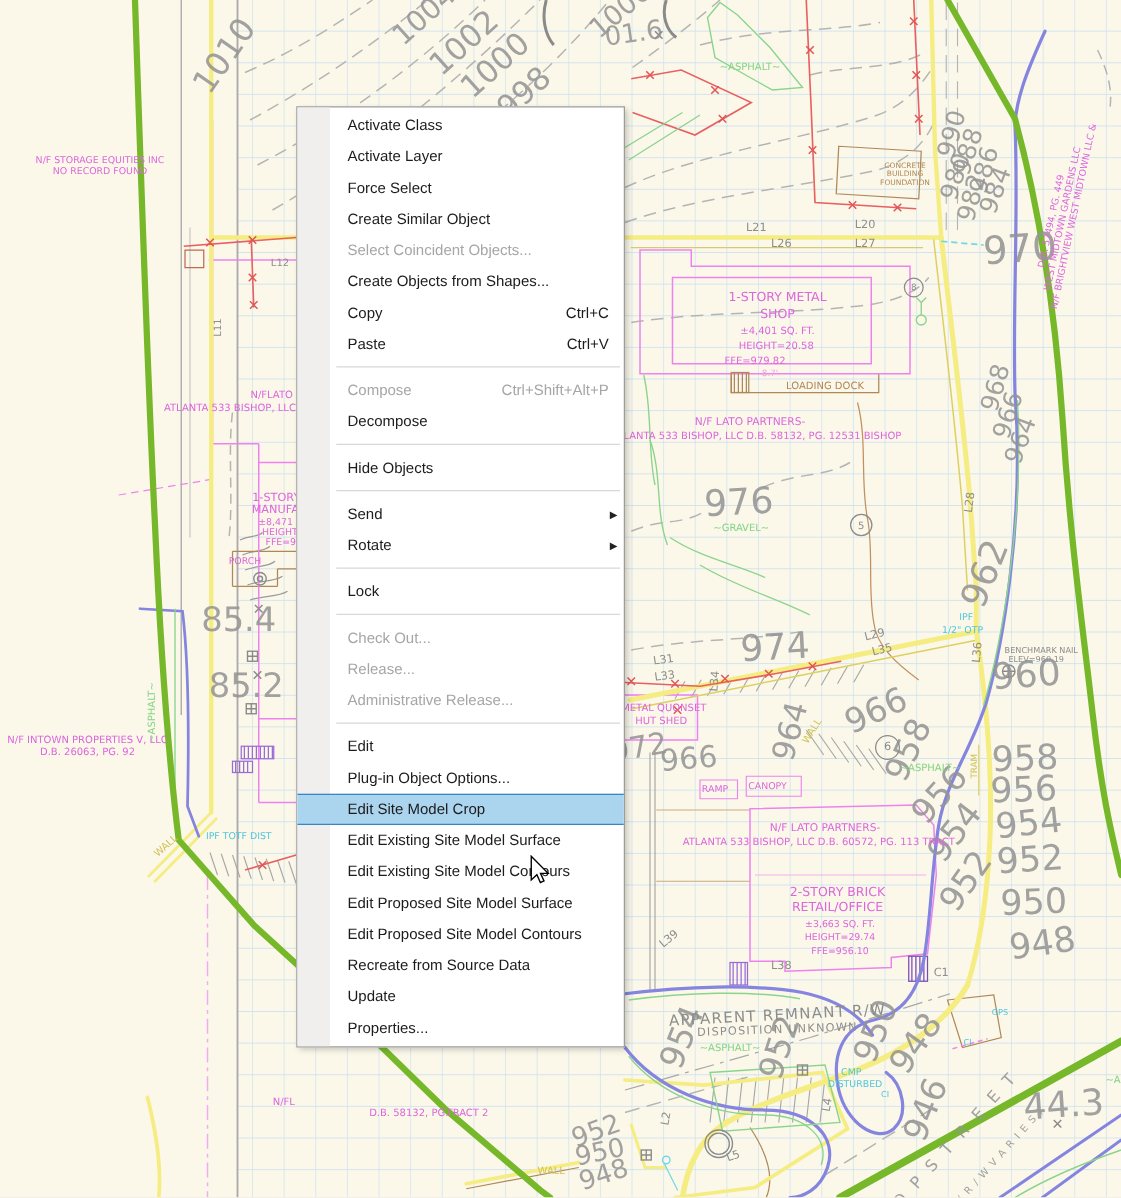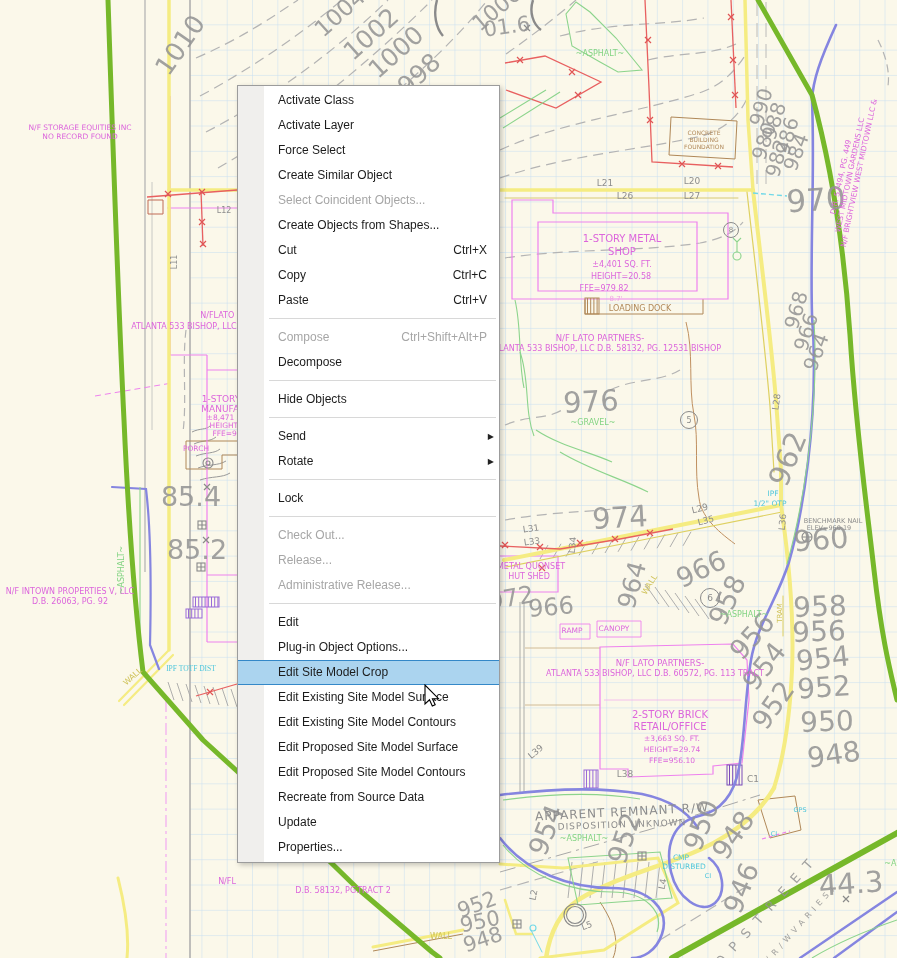--- a/index.html
+++ b/index.html
@@ -7,21 +7,21 @@
   #mapsvg{position:absolute;left:0;top:0;z-index:0;}
   #labels{position:absolute;left:0;top:0;width:897px;height:958px;z-index:1;pointer-events:none;font-family:"DejaVu Sans",sans-serif;}
   .maplabel{position:absolute;white-space:nowrap;line-height:1;}
   .c-gray{color:rgba(148,148,148,.88);}
   .c-gray2{color:#8d8d8d;}
   .c-magenta{color:#dc66dc;}
   .c-pink{color:#f0a2e6;}
   .c-green{color:#84d484;}
   .c-cyan{color:#4fc6dc;}
   .c-khaki{color:#cfc258;}
-  .c-brown{color:#b08858;}
+  .c-brown{color:#b08858;padding-left:40px;}
   .circ{position:absolute;border:1.3px solid #8a8a8a;border-radius:50%;color:#8a8a8a;
         display:flex;align-items:center;justify-content:center;background:transparent;}
   
   #menu{position:absolute;left:237px;top:85px;width:263px;z-index:10;background:#ffffff;
         border:1px solid #9c9c9c;box-shadow:2px 2px 5px rgba(0,0,0,.22);padding:2px 0;box-sizing:border-box;}
   #menu::before{content:"";position:absolute;left:0;top:0;bottom:0;width:26px;background:#f0efed;}
   .mi{position:relative;height:25px;line-height:25px;font-size:12px;color:#1c1c1c;
       padding-left:40px;padding-right:12px;display:flex;cursor:default;}
   .mi .lbl{flex:0 1 auto;}
   .mi .sc{margin-left:auto;}
@@ -407,21 +407,21 @@
       <div class="maplabel c-green" style="left: 600px; top: 54px; font-size: 8px; transform: translate(-50%, -50%) rotate(0deg);">~ASPHALT~</div>
       <div class="maplabel c-green" style="left: 122px; top: 570px; font-size: 8px; transform: translate(-50%, -50%) rotate(-90deg);">~ASPHALT~</div>
       <div class="maplabel c-green" style="left: 744px; top: 615px; font-size: 8px; transform: translate(-50%, -50%) rotate(0deg);">~ASPHALT~</div>
       <div class="maplabel c-green" style="left: 584px; top: 839px; font-size: 8px; transform: translate(-50%, -50%) rotate(0deg);">~ASPHALT~</div>
       <div class="maplabel c-green" style="left: 593px; top: 423px; font-size: 8px; transform: translate(-50%, -50%) rotate(0deg);">~GRAVEL~</div>
       <div class="maplabel c-green" style="left: 893px; top: 864px; font-size: 8px; transform: translate(-50%, -50%) rotate(0deg);">~AS</div>
       <div class="maplabel c-khaki" style="left: 650px; top: 585px; font-size: 8px; transform: translate(-50%, -50%) rotate(-58deg);">WALL</div>
       <div class="maplabel c-khaki" style="left: 133px; top: 677px; font-size: 8px; transform: translate(-50%, -50%) rotate(-42deg);">WALL</div>
       <div class="maplabel c-khaki" style="left: 441px; top: 937px; font-size: 8px; transform: translate(-50%, -50%) rotate(0deg);">WALL</div>
       <div class="maplabel c-khaki" style="left: 780px; top: 613px; font-size: 7px; transform: translate(-50%, -50%) rotate(-90deg);">TRAM</div>
-      <div class="maplabel c-cyan" style="left: 191px; top: 669px; font-size: 7.5px; transform: translate(-50%, -50%) rotate(0deg); font-family: Liberation Serif, serif;">IPF TOTF DIST</div>
+      <div class="maplabel c-cyan" style="left: 191px; top: 669px; font-size: 7.5px; transform: translate(-50%, -50%) rotate(0deg);">IPF TOTF DIST</div>
       <div class="maplabel c-cyan" style="left: 773px; top: 494px; font-size: 7.5px; transform: translate(-50%, -50%) rotate(0deg);">IPF</div>
       <div class="maplabel c-cyan" style="left: 770px; top: 504px; font-size: 7.5px; transform: translate(-50%, -50%) rotate(0deg);">1/2" OTP</div>
       <div class="maplabel c-cyan" style="left: 681px; top: 858px; font-size: 7.5px; transform: translate(-50%, -50%) rotate(0deg);">CMP</div>
       <div class="maplabel c-cyan" style="left: 684px; top: 867px; font-size: 7.5px; transform: translate(-50%, -50%) rotate(0deg);">DISTURBED</div>
       <div class="maplabel c-cyan" style="left: 708px; top: 876px; font-size: 6.5px; transform: translate(-50%, -50%) rotate(0deg);">CI</div>
       <div class="maplabel c-cyan" style="left: 774px; top: 834px; font-size: 6.5px; transform: translate(-50%, -50%) rotate(0deg);">CI</div>
       <div class="maplabel c-cyan" style="left: 800px; top: 810px; font-size: 6.5px; transform: translate(-50%, -50%) rotate(0deg);">GPS</div>
       <div class="maplabel c-brown" style="left: 704px; top: 133px; font-size: 6px; transform: translate(-50%, -50%) rotate(0deg);">CONCRETE</div>
       <div class="maplabel c-brown" style="left: 704px; top: 140px; font-size: 6px; transform: translate(-50%, -50%) rotate(0deg);">BUILDING</div>
       <div class="maplabel c-brown" style="left: 704px; top: 147px; font-size: 6px; transform: translate(-50%, -50%) rotate(0deg);">FOUNDATION</div>
@@ -445,24 +445,20 @@
         <div class="mi">
           <span class="lbl">Create Similar Object</span>
         </div>
         <div class="mi dis">
           <span class="lbl">Select Coincident Objects...</span>
         </div>
         <div class="mi">
           <span class="lbl">Create Objects from Shapes...</span>
         </div>
         <div class="mi">
-          <span class="lbl">Cut</span>
-          <span class="sc">Ctrl+X</span>
-        </div>
-        <div class="mi">
           <span class="lbl">Copy</span>
           <span class="sc">Ctrl+C</span>
         </div>
         <div class="mi">
           <span class="lbl">Paste</span>
           <span class="sc">Ctrl+V</span>
         </div>
         <div class="sep">
           <div class="sepline"></div>
         </div>

